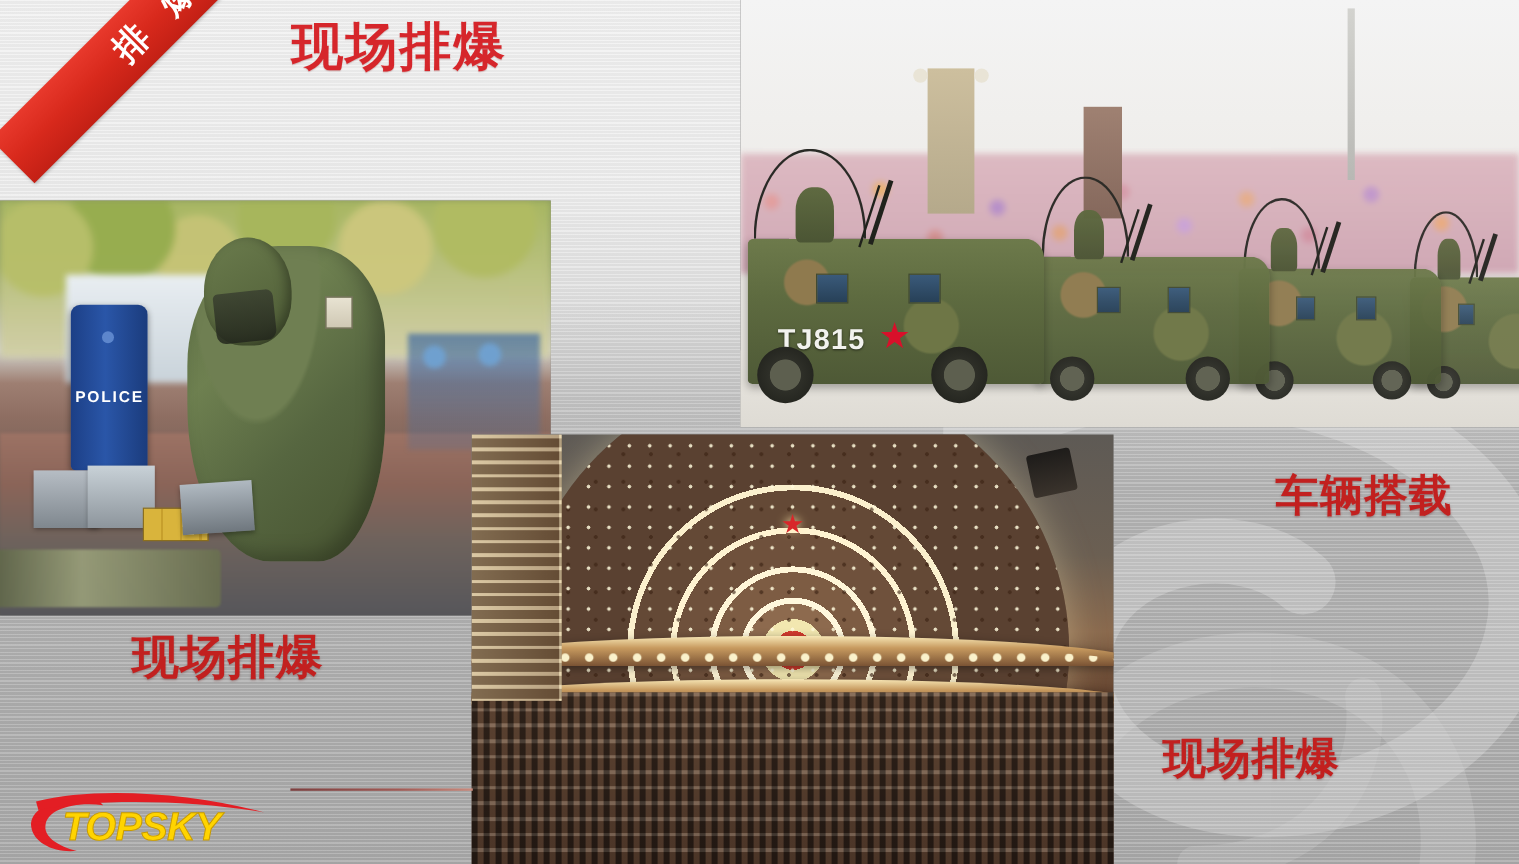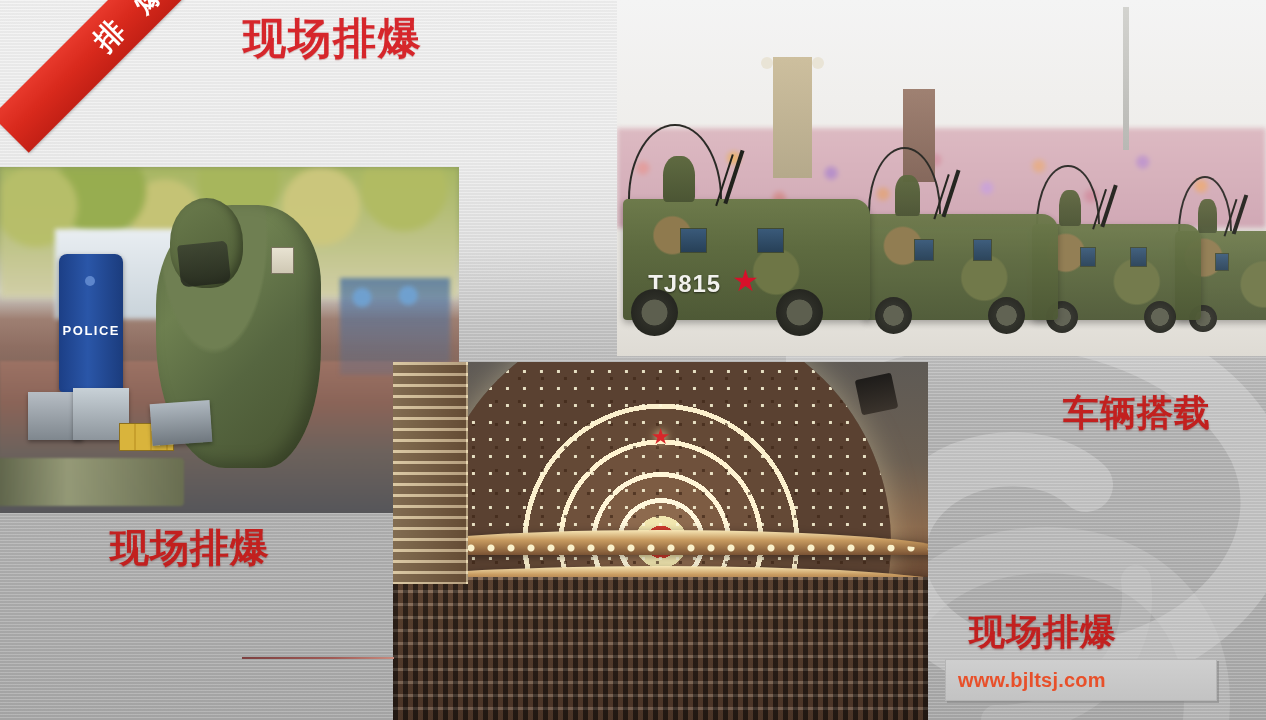--- a/index.html
+++ b/index.html
@@ -557,18 +557,22 @@
       <div class="hall-camera"></div>
     </div>
   </div>
 
   <div class="label-cn" id="label-scene-eod">现场排爆</div>
   <div class="label-cn" id="label-vehicle">车辆搭载</div>
   <div class="label-cn" id="label-scene-right">现场排爆</div>
 
   <div class="divider"></div>
 
-
-  <div class="url-box">
-    <span class="url-text">www.bjltsj.com</span>
+  <div class="logo">
+    <svg viewBox="0 0 218 52" xmlns="http://www.w3.org/2000/svg">
+      <path d="M62 8 C 30 2, 4 14, 6 30 C 8 44, 26 52, 44 50 C 28 46, 16 38, 18 28 C 20 16, 40 9, 66 12 Z" fill="#e31e24"></path>
+      <path d="M10 9 C 60 -4, 140 2, 200 18 C 140 8, 62 6, 12 16 Z" fill="#e31e24"></path>
+      <text x="32" y="41" font-family="&quot;Liberation Sans&quot;, &quot;DejaVu Sans&quot;, sans-serif" font-size="33" font-weight="bold" font-style="italic" fill="#ffd400" stroke="#c89a00" stroke-width="0.8" letter-spacing="-0.5">TOPSKY</text>
+    </svg>
   </div>
 
+
 </div>
 
 </body></html>

